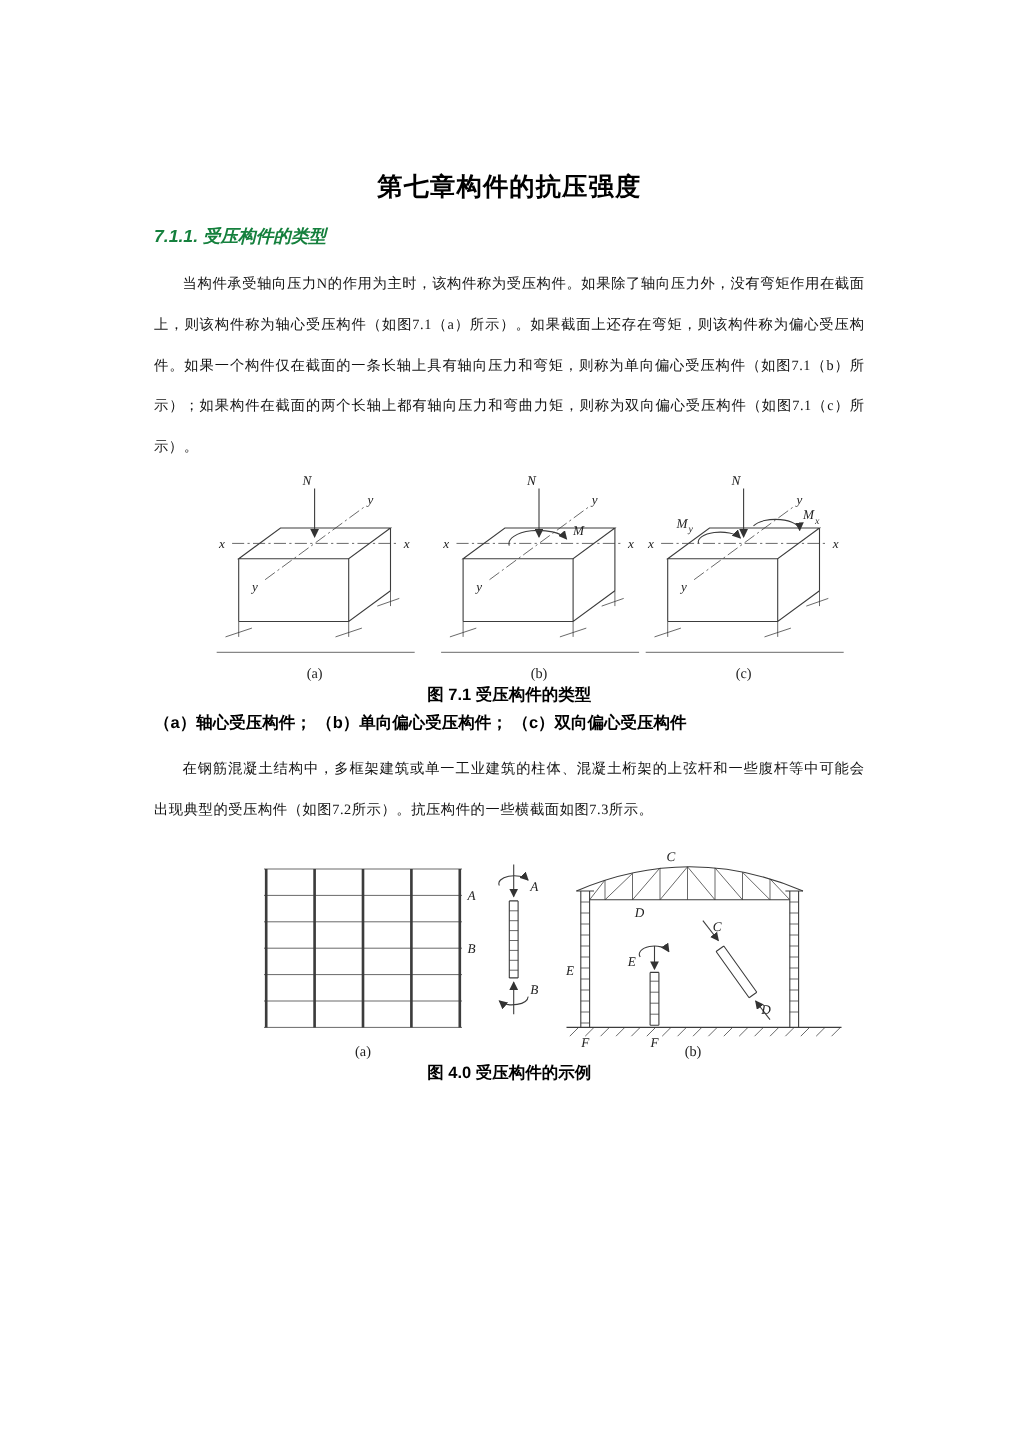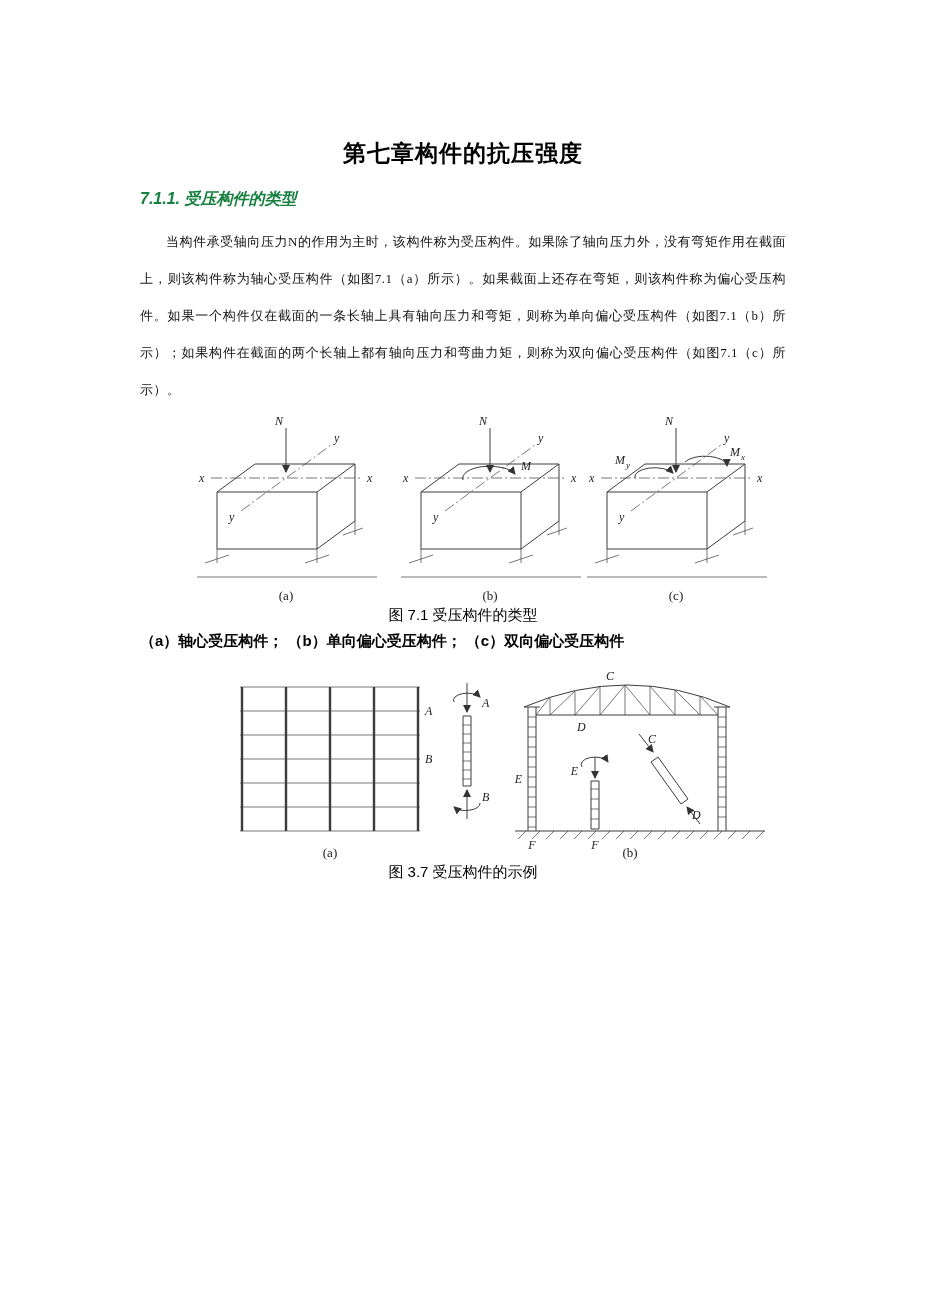--- a/index.html
+++ b/index.html
@@ -1,32 +1,32 @@
 <!DOCTYPE html>
 <html><head>
 <meta charset="utf-8">
 <style>
   html,body{margin:0;padding:0;background:#ffffff;}
   body{width:926px;height:1309px;overflow:hidden;color:#161616;
        font-family:"Liberation Serif",serif;}
   .page{box-sizing:border-box;width:926px;padding:138px 140px 0 140px;}
 
-  .doc-title{margin:0;text-align:center;font-size:23px;font-weight:bold;
+  .doc-title{margin:16px;text-align:center;font-size:23px;font-weight:bold;
              letter-spacing:1px;font-family:"Liberation Sans",sans-serif;color:#000;}
   .section-heading{margin:52px 0 0 0;font-size:21px;font-weight:bold;
              font-family:"Liberation Serif",serif;color:#000;}
   .subsection-heading{margin:20px 0 0 0;font-size:16px;font-weight:bold;
              font-family:"Liberation Sans",sans-serif;color:#15803d;font-style:italic;}
   .body-para{margin:13px 0 0 0;font-size:13px;line-height:37px;
              text-align:justify;text-indent:2em;letter-spacing:.5px;color:#121212;}
 
   figure{margin:6px 0 0 0;padding:0;}
   .fig1-svg{display:block;margin:4px 0 0 28px;}
   .fig2-svg{display:block;margin:10px 0 0 90px;}
-  .fig-caption{text-align:center;font-size:15px;font-weight:normal;margin-top:2px;
+  .fig-caption{text-align:center;font-size:15px;font-weight:bold;margin-top:2px;
              font-family:"Liberation Sans",sans-serif;color:#000;}
   .fig-subcaption{text-align:left;font-size:15px;font-weight:bold;margin-top:7px;
              font-family:"Liberation Sans",sans-serif;color:#000;}
 
   
   .ln{stroke:#3c3c3c;stroke-width:1;fill:none;}
   .thin{stroke:#3c3c3c;stroke-width:.7;fill:none;}
   .col{stroke:#3c3c3c;stroke-width:2.4;fill:none;}
   .axis{stroke:#3c3c3c;stroke-width:.7;fill:none;stroke-dasharray:11 3 2 3;}
   .lbl{font:italic 12px "Liberation Serif",serif;fill:#222;}
@@ -111,20 +111,21 @@
         <text class="lbl" x="32" y="107">y</text>
         <text class="cap" x="89" y="186" text-anchor="middle">(c)</text>
       </g>
     </svg>
     <figcaption>
       <div class="fig-caption">图 7.1 受压构件的类型</div>
       <div class="fig-subcaption">（a）轴心受压构件； （b）单向偏心受压构件； （c）双向偏心受压构件</div>
     </figcaption>
   </figure>
 
+  <p class="body-para">在钢筋混凝土结构中，多框架建筑或单一工业建筑的柱体、混凝土桁架的上弦杆和一些腹杆等中可能会出现典型的受压构件（如图7.2所示）。抗压构件的一些横截面如图7.3所示。</p>
 
   <figure>
     <svg class="fig2-svg" width="540" height="200" viewBox="0 0 540 200" xmlns="http://www.w3.org/2000/svg">
       <defs>
         <marker id="ah2" markerWidth="8" markerHeight="8" refX="7" refY="4" orient="auto">
           <path d="M0,0 L8,4 L0,8 Z" fill="#333"></path>
         </marker>
       </defs>
 
       <g>
@@ -178,17 +179,17 @@
           <path class="ln" d="M428,96 L458,138 M421,101 L451,143 M428,96 L421,101 M458,138 L451,143"></path>
           <line class="ln" x1="409" y1="73" x2="423" y2="91" marker-end="url(#ah2)"></line>
           <line class="ln" x1="470" y1="163" x2="457" y2="146" marker-end="url(#ah2)"></line>
           <text class="lbl" x="426" y="82" text-anchor="end">C</text>
           <text class="lbl" x="462" y="158">D</text>
         </g>
         <text class="cap" x="400" y="196" text-anchor="middle">(b)</text>
       </g>
     </svg>
     <figcaption>
-      <div class="fig-caption">图 3.7 受压构件的示例</div>
+      <div class="fig-caption">图 4.0 受压构件的示例</div>
     </figcaption>
   </figure>
 
 </div>
 
 </body></html>

